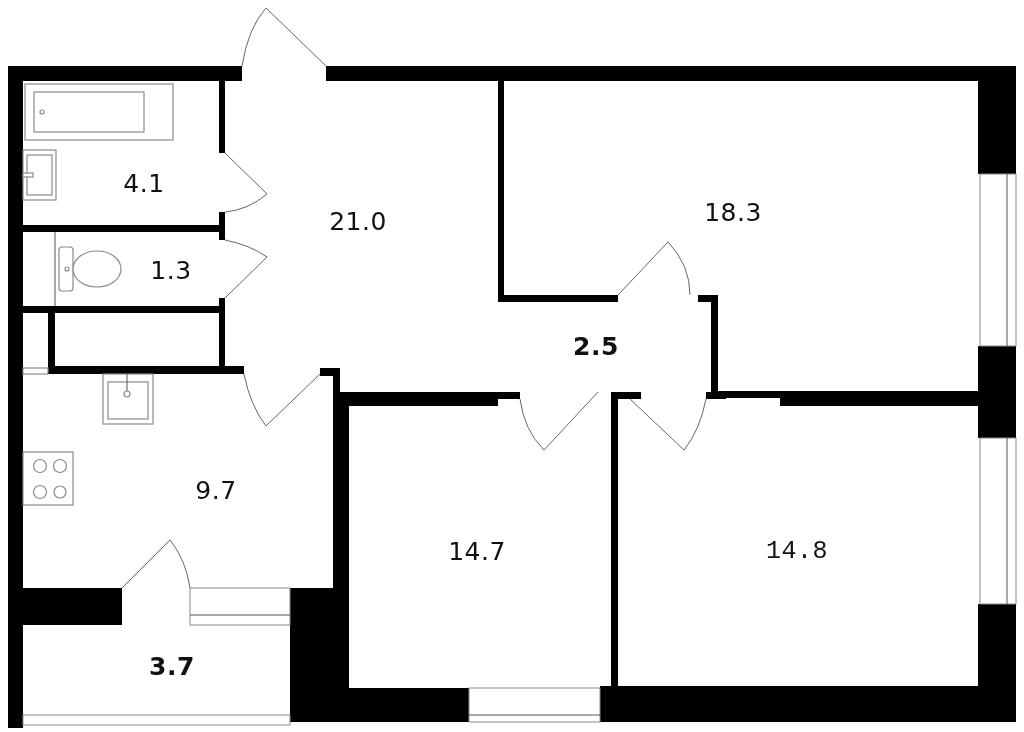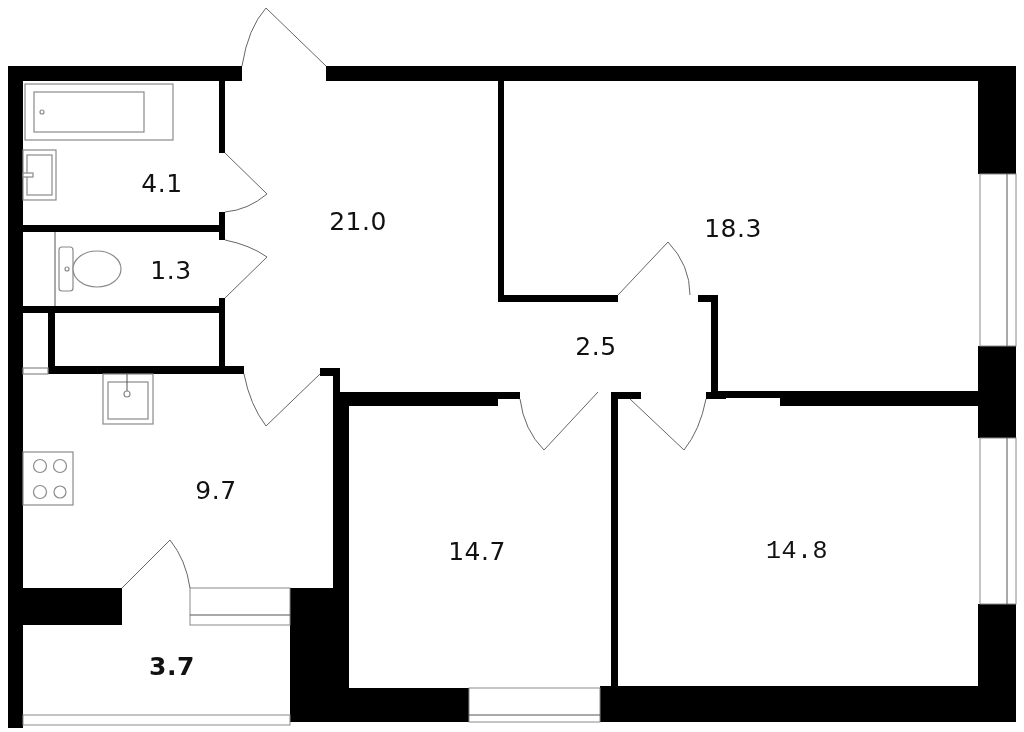--- a/index.html
+++ b/index.html
@@ -125,21 +125,21 @@
     <circle class="fix" cx="127" cy="394" r="3"></circle>
 
     <rect class="fix" x="23" y="452" width="50" height="53"></rect>
     <circle class="fix" cx="40" cy="466" r="6.5"></circle>
     <circle class="fix" cx="60" cy="466" r="6.5"></circle>
     <circle class="fix" cx="40" cy="492" r="6.5"></circle>
     <circle class="fix" cx="60" cy="492" r="6"></circle>
   </g>
 </svg>
 
-<div class="label" style="left:144px;top:183px;margin-left:18px;">4.1</div>
+<div class="label" style="left:144px;top:183px;">4.1</div>
 <div class="label" style="left:171px;top:270px;">1.3</div>
 <div class="label" style="left:358px;top:221px;">21.0</div>
-<div class="label" style="left:733px;top:228px;">18.3</div>
-<div class="label" style="left:596px;top:346px;">2.5</div>
+<div class="label" style="left:733px;top:212px;">18.3</div>
+<div class="label" style="left:596px;top:346px;font-weight:bold;">2.5</div>
 <div class="label" style="left:181px;top:490px;margin-left:35px;">9.7</div>
 <div class="label" style="left:477px;top:551px;">14.7</div>
 <div class="label" style="left:797px;top:551px;font-family:Liberation Mono, monospace;">14.8</div>
 <div class="label" style="left:172px;top:666px;font-weight:bold;">3.7</div>
 
 </body></html>

